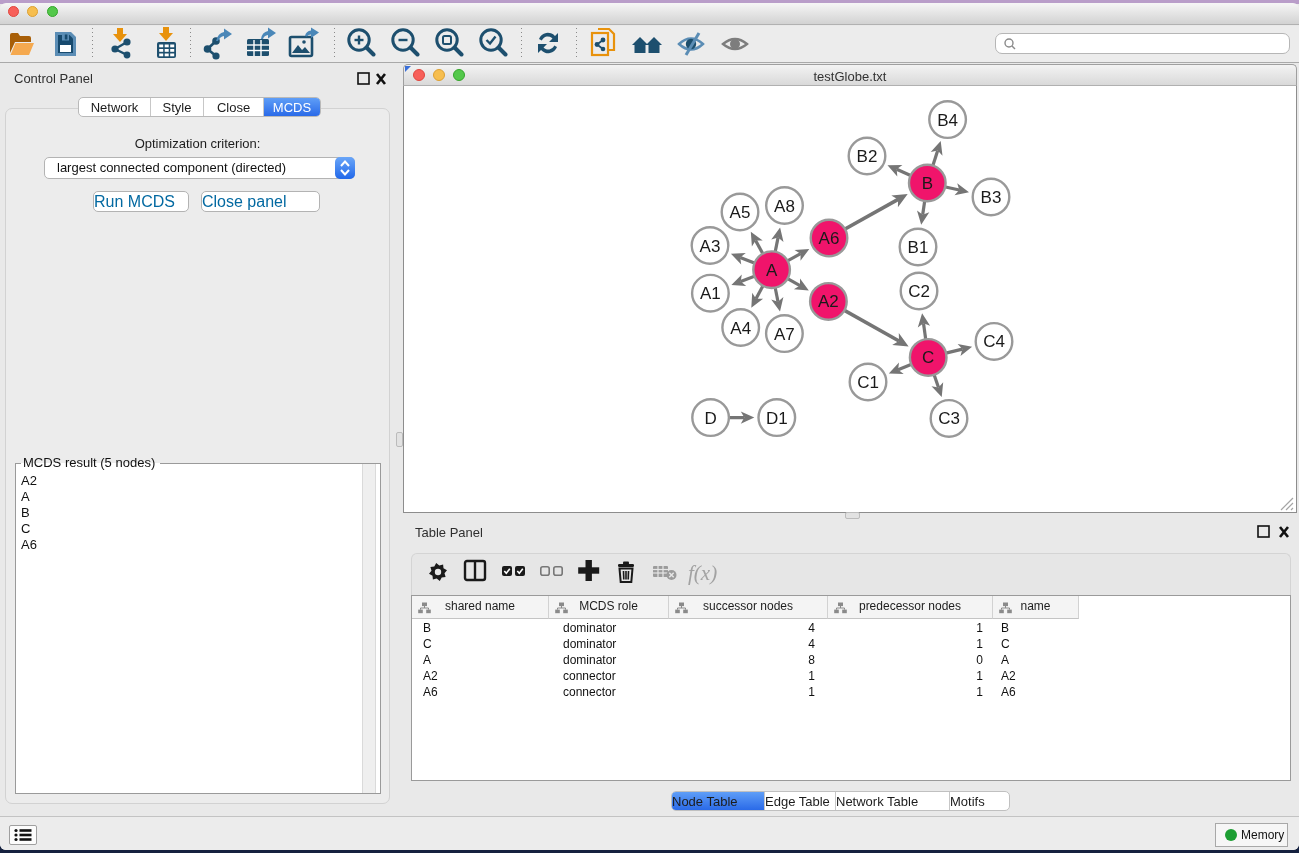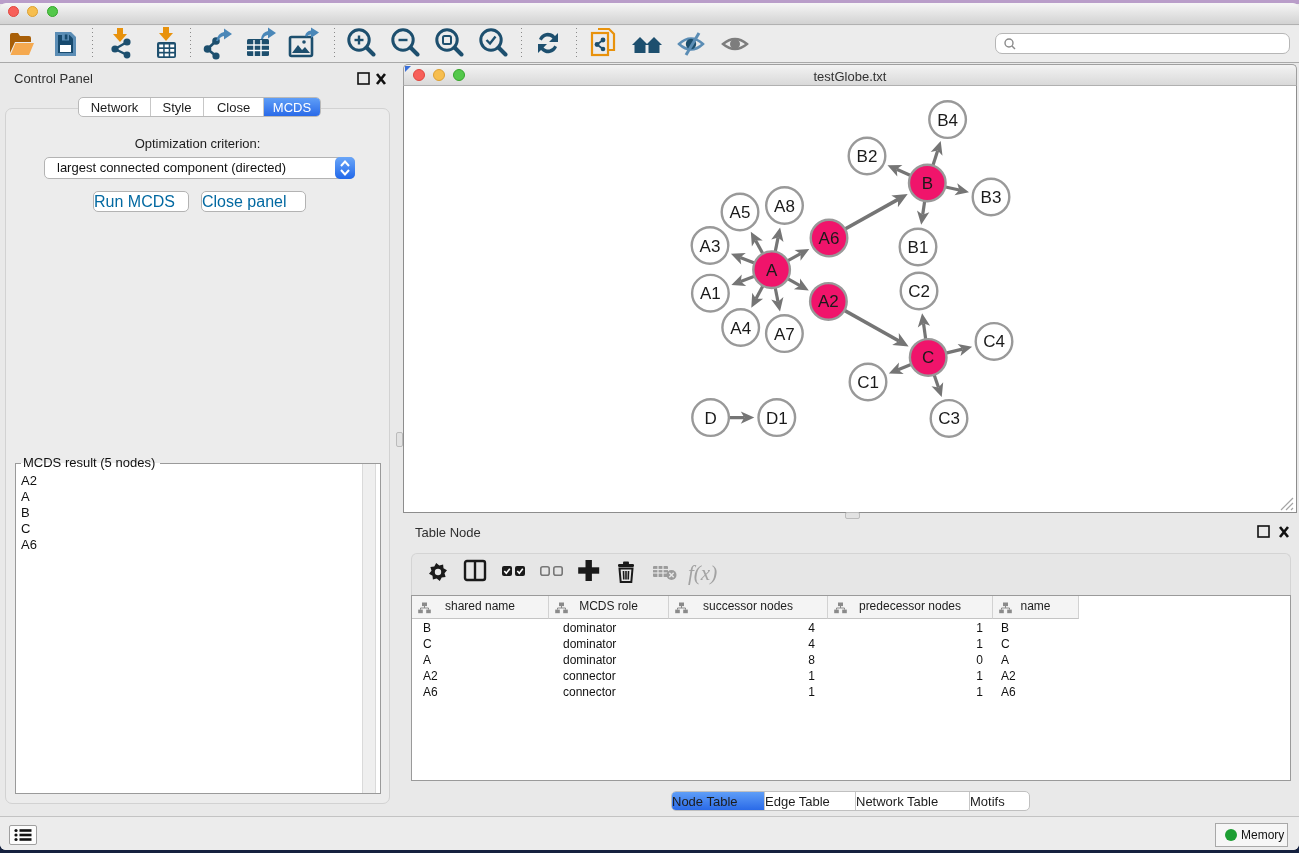--- a/index.html
+++ b/index.html
@@ -192,21 +192,21 @@
   <div class="tab tabsel" style="width:56px">MCDS</div>
 </div>
 <div class="optlab">Optimization criterion:</div>
 <div class="select">largest connected component (directed)
   <div class="selbtn"><svg width="20" height="22" viewBox="0 0 20 22">
         <path d="M6 9 L10 4.5 L14 9" fill="none" stroke="#fff" stroke-width="2"></path>
         <path d="M6 13 L10 17.5 L14 13" fill="none" stroke="#fff" stroke-width="2"></path>
       </svg></div>
 </div>
 <div class="btn" style="left:93px;top:191px;width:96px">Run MCDS</div>
-<div class="btn" style="left:201px;top:191px;width:105px">Close panel</div>
+<div class="btn" style="left:201px;top:191px;width:119px">Close panel</div>
 <div class="mcdsbox"></div>
 <div class="mcdstop" style="left:15px;width:6px"></div>
 <div class="mcdstop" style="left:160px;width:221px"></div>
 <div class="mcdslab">MCDS result (5 nodes)</div>
 <div class="mcdsitems">A2<br>A<br>B<br>C<br>A6</div>
 <div class="mscroll"></div>
 
 <div class="nwin">
   <div class="ntitle">
     <svg width="6" height="6" style="position:absolute;left:1px;top:1px" viewBox="0 0 6 6">
@@ -300,21 +300,21 @@
 <text x="306.6" y="337.6" text-anchor="middle" font-size="17" fill="#1a1a1a">D</text>
 <text x="372.8" y="337.6" text-anchor="middle" font-size="17" fill="#1a1a1a">D1</text>
   </svg>
   <svg class="abs" style="left:876px;top:432px" width="16" height="16" viewBox="0 0 16 16">
       <path d="M14 2 L2 14 M14 7 L7 14 M14 12 L12 14" stroke="#a5a5a5" stroke-width="1.2"></path>
     </svg>
 </div>
 <div class="grip1"></div>
 <div class="grip2"></div>
 
-<div class="tptitle">Table Node</div>
+<div class="tptitle">Table Panel</div>
 <svg class="abs" style="left:1257px;top:525px" width="36" height="14" viewBox="0 0 36 14">
     <rect x="1" y="1" width="11" height="11" fill="none" stroke="#111" stroke-width="1.6"></rect>
     <path d="M23 2 L31 12 M31 2 L23 12" stroke="#111" stroke-width="2.6"></path>
   </svg>
 <div class="tpbar">
   <svg style="position:absolute;left:14px;top:4px" width="24" height="32" viewBox="0 0 24 32">
       <g transform="translate(0,2)">
         <polygon points="21.0,10.2 18.5,13.3 19.6,17.1 15.7,17.5 13.8,21.0 10.7,18.5 6.9,19.6 6.5,15.7 3.0,13.8 5.5,10.7 4.4,6.9 8.3,6.5 10.2,3.0 13.3,5.5 17.1,4.4 17.5,8.3" fill="#1a1a1a"></polygon>
         <circle cx="12" cy="12" r="3.2" fill="#e6e6e6"></circle>
       </g>
@@ -416,21 +416,21 @@
   <div class="trow" style="left:416px;top:73px;width:155px;text-align:right">1</div>
   <div class="trow" style="left:589px;top:73px">A2</div>
   <div class="trow" style="left:11px;top:89px">A6</div>
   <div class="trow" style="left:151px;top:89px">connector</div>
   <div class="trow" style="left:257px;top:89px;width:146px;text-align:right">1</div>
   <div class="trow" style="left:416px;top:89px;width:155px;text-align:right">1</div>
   <div class="trow" style="left:589px;top:89px">A6</div>
 </div>
 <div class="btabs">
   <div class="btab tabsel" style="width:93px">Node Table</div>
-  <div class="btab" style="width:91px">Edge Table</div>
+  <div class="btab" style="width:71px">Edge Table</div>
   <div class="btab" style="width:114px">Network Table</div>
   <div class="btab" style="width:59px">Motifs</div>
 </div>
 <div class="statusbar">
   <div class="listbtn">
       <svg width="18" height="14" style="position:absolute;left:4px;top:2px" viewBox="0 0 18 14">
         <circle cx="2" cy="2.5" r="1.6" fill="#111"></circle>
         <circle cx="2" cy="7" r="1.6" fill="#111"></circle>
         <circle cx="2" cy="11.5" r="1.6" fill="#111"></circle>
         <rect x="5.5" y="1.2" width="12" height="2.6" fill="#111"></rect>

